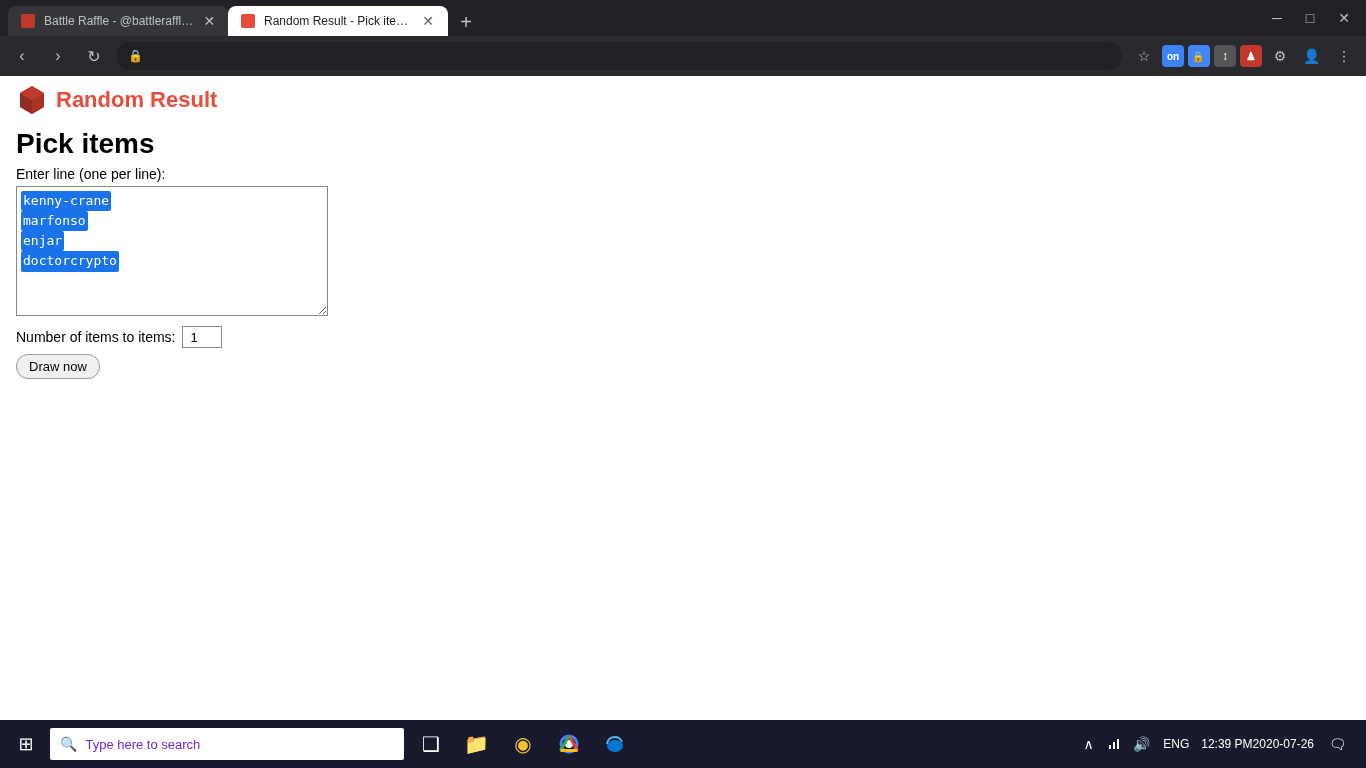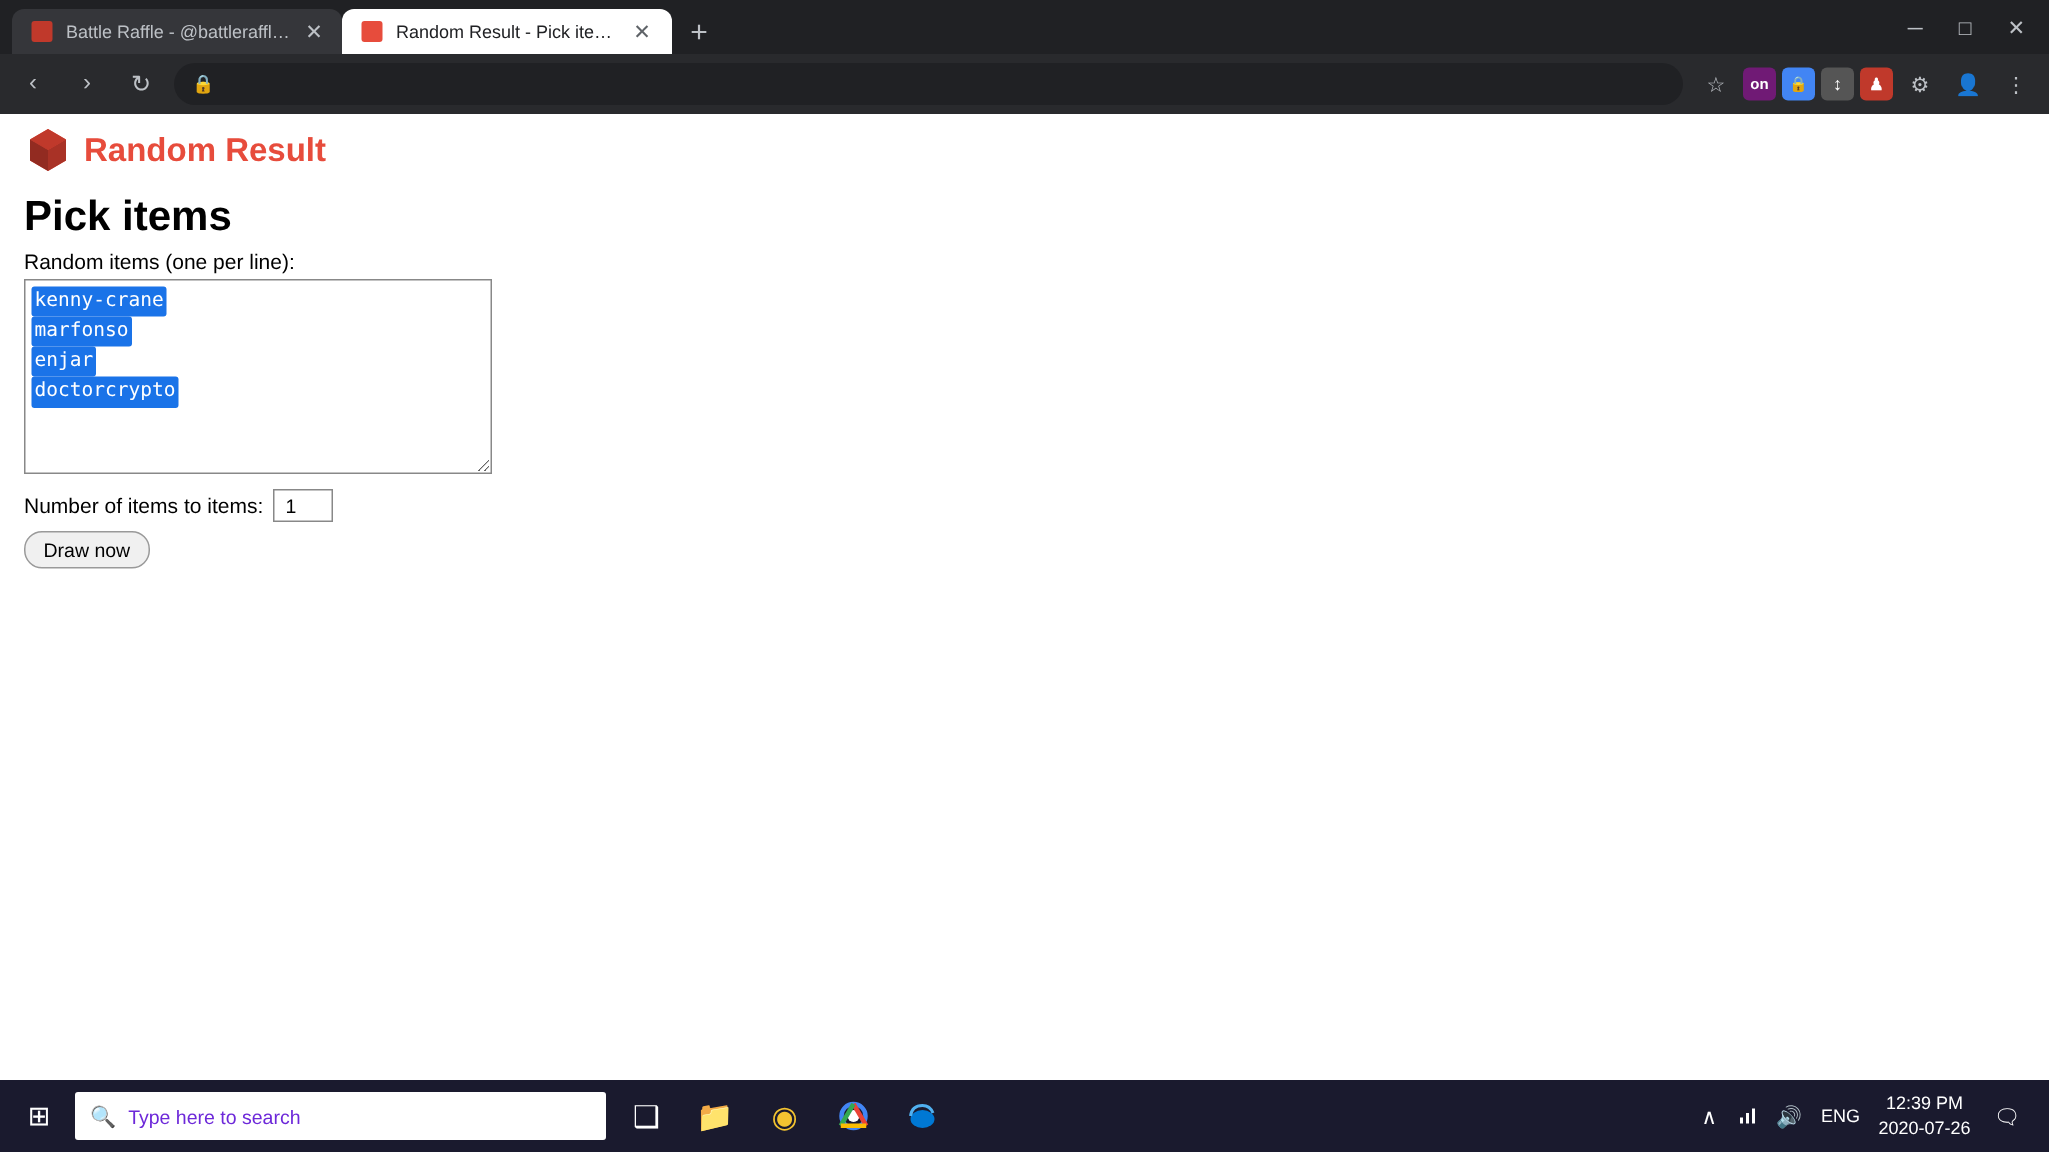--- a/index.html
+++ b/index.html
@@ -380,21 +380,21 @@
 
     .tray-icon {
       color: #fff;
       font-size: 14px;
       padding: 4px;
       cursor: pointer;
     }
 
     .tray-time {
       display: flex;
-      flex-direction: column;
+      flex-direction: row;
       align-items: center;
       color: #fff;
       font-size: 12px;
       line-height: 1.4;
       padding: 0 4px;
       cursor: pointer;
       min-width: 70px;
       text-align: right;
     }
 
@@ -402,21 +402,21 @@
       width: 32px;
       height: 42px;
       display: flex;
       align-items: center;
       justify-content: center;
       color: #fff;
       cursor: pointer;
     }
 
     
-    .ext-green { background: #701a75; }
+    .ext-green { background: #3b82f6; }
   </style>
 </head>
 <body>
 
 <div class="browser-window">
 
   <div class="title-bar">
     <div class="tabs-area">
 
       <div class="tab">
@@ -477,21 +477,21 @@
         <polygon points="4,9 16,16 16,30 4,23" fill="#922b21"></polygon>
         <polygon points="28,9 28,23 16,30 16,16" fill="#a93226"></polygon>
       </svg>
       <span class="logo-text">Random Result</span>
     </div>
 
     
     <h1 class="page-title">Pick items</h1>
 
     
-    <p class="items-label">Random items (one per line):</p>
+    <p class="items-label">Enter line (one per line):</p>
 
     
     <div class="items-textarea">
       <div class="textarea-inner">
         <div><span class="selected-line">kenny-crane</span></div>
         <div><span class="selected-line">marfonso</span></div>
         <div><span class="selected-line">enjar</span></div>
         <div><span class="selected-line">doctorcrypto</span></div>
       </div>
     </div>

